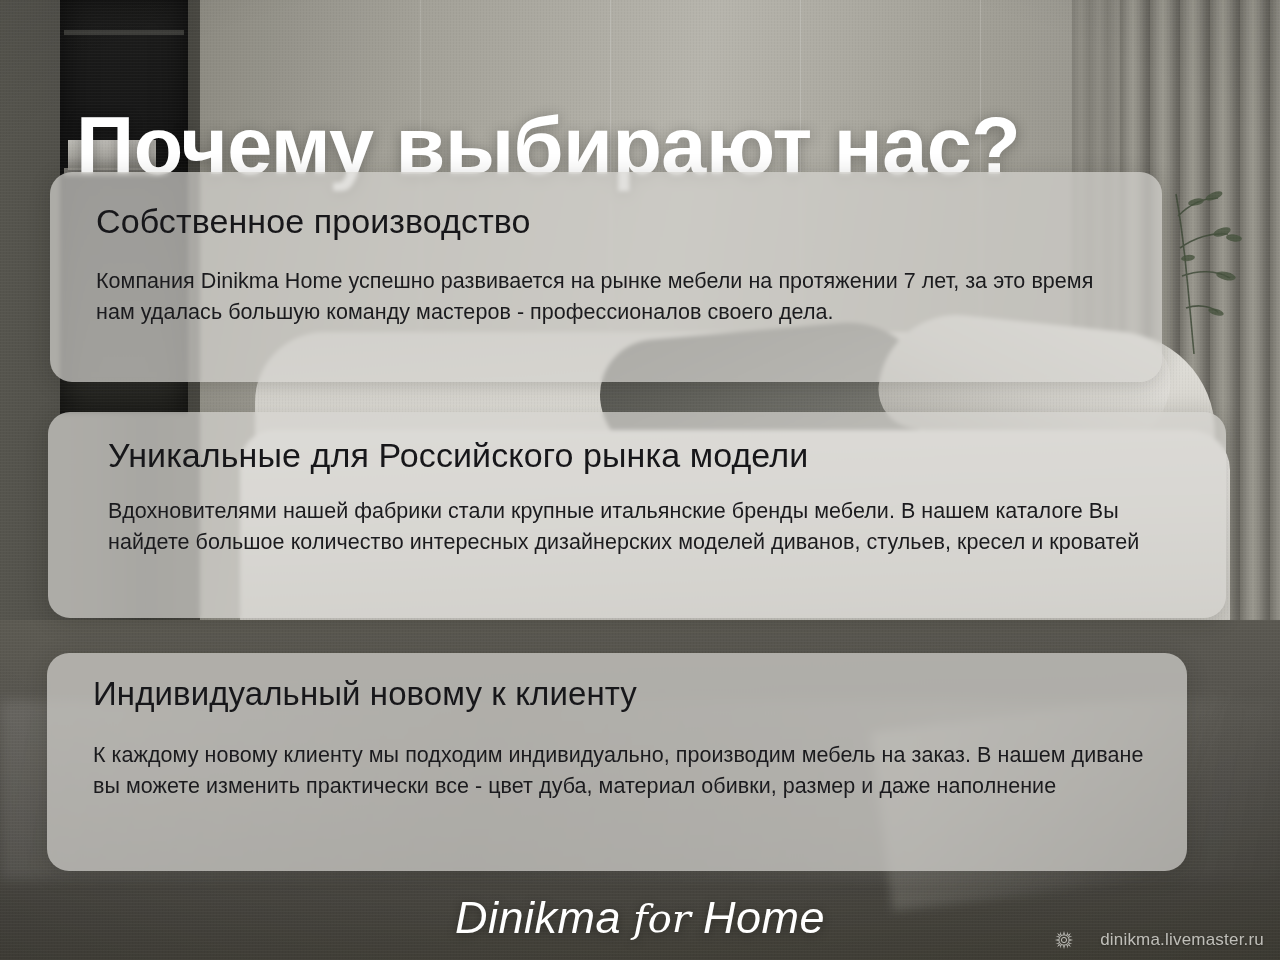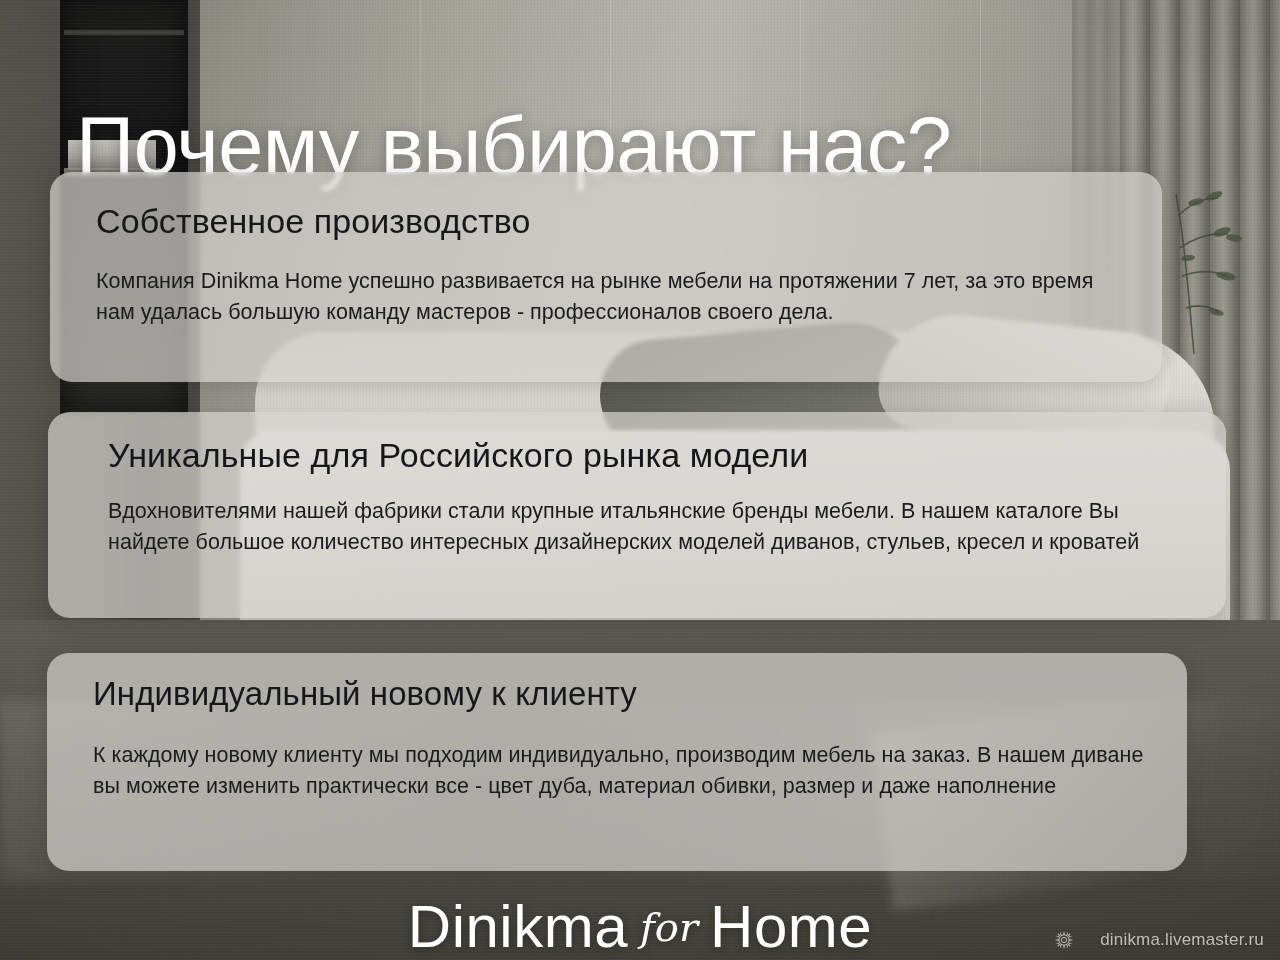--- a/index.html
+++ b/index.html
@@ -137,21 +137,21 @@
       repeating-linear-gradient(0deg,rgba(255,255,255,.5) 0 1px,transparent 1px 3px),
       repeating-linear-gradient(90deg,rgba(0,0,0,.5) 0 1px,transparent 1px 3px);
   }
 
   
   .content{position:absolute;inset:0;}
 
   .poster-title{
     position:absolute;left:76px;top:52px;
     font-size:81px;line-height:1.0;
-    font-weight:400;letter-spacing:-.5px;
+    font-weight:700;letter-spacing:-.5px;
     color:#ffffff;
     white-space:nowrap;
     text-shadow:0 2px 14px rgba(0,0,0,.30);
     text-align:center;
   }
 
   .card{
     position:absolute;
     background:rgba(212,211,206,.70);
     border-radius:22px;
@@ -187,22 +187,23 @@
   .card-3 .card-body{margin-top:28px;max-width:1056px;}
 
   
   .logo{
     position:absolute;left:0;top:892px;width:1280px;
     text-align:center;color:#fff;
     text-shadow:0 2px 10px rgba(0,0,0,.35);
     white-space:nowrap;
   }
   .logo-word{
-    font-size:60px;font-weight:300;letter-spacing:.5px;
+    font-size:45px;font-weight:300;letter-spacing:.5px;
     vertical-align:middle;
+    font-style:italic;
   }
   .logo-for{
     font-family:"DejaVu Serif","Liberation Serif",serif;
     font-style:italic;font-size:40px;font-weight:400;
     margin:0 12px;vertical-align:middle;letter-spacing:0;
   }
 
   
   .watermark{
     position:absolute;right:16px;top:930px;

